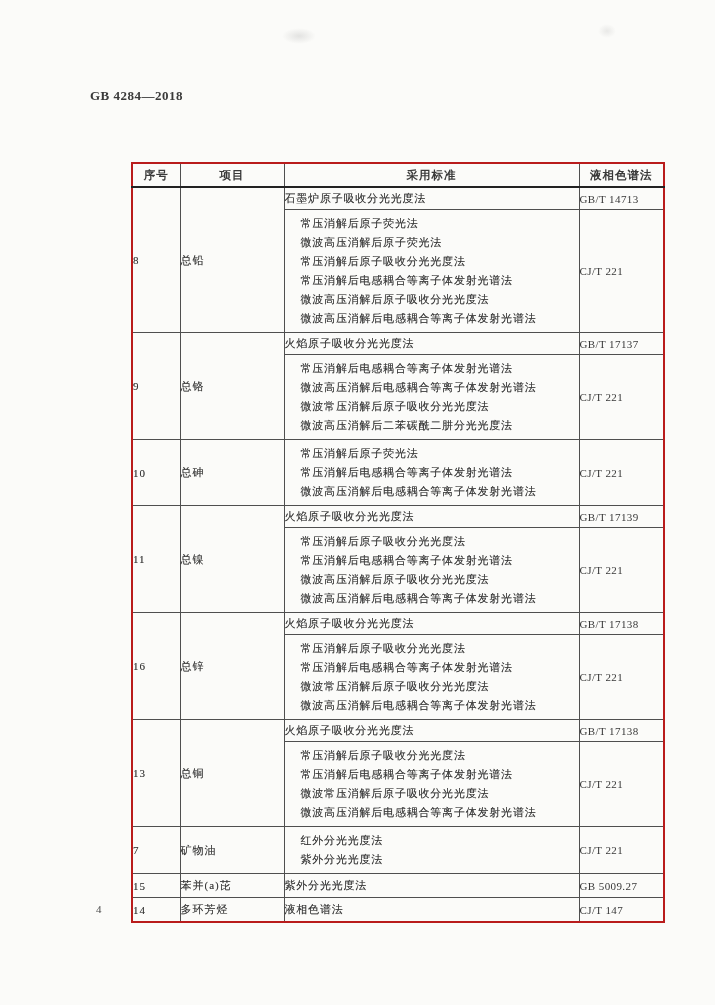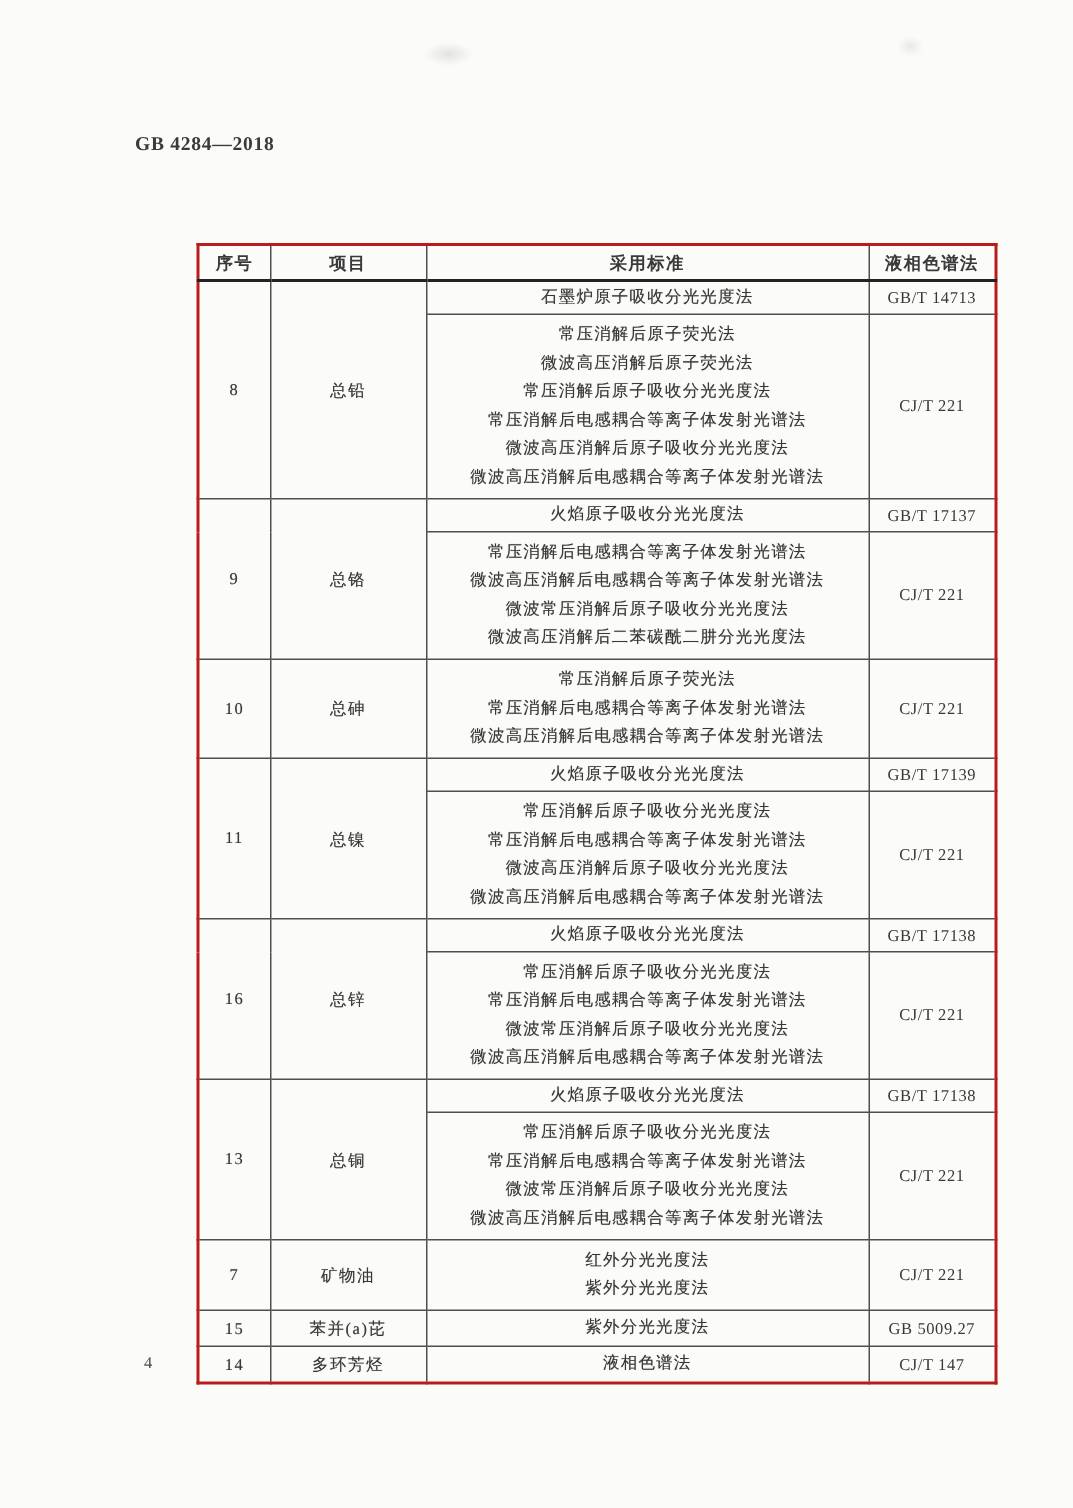--- a/index.html
+++ b/index.html
@@ -28,28 +28,28 @@
     font-size:11px;color:#383838;margin-left:41px;
   }
   .std-table th{
     border:1px solid #4f4f4f;border-bottom:2px solid #222;
     height:22px;font-weight:bold;font-size:11.5px;
     letter-spacing:1px;color:#3a3a3a;
     padding:0;text-align:center;
   }
   .std-table td{
     border:1px solid #4f4f4f;
-    padding:0;text-align:center;vertical-align:middle;
+    padding:0;text-align:left;vertical-align:middle;
     color:#383838;
   }
   .method-line{
     line-height:19px;letter-spacing:0.8px;white-space:nowrap;
     text-shadow:0 0 0.5px rgba(70,70,70,0.55);
   }
-  td.methods.multi{padding:4px 0;}
+  td.methods.multi{padding:4px 16px;}
   td.methods.single{height:21px;}
   td.std{letter-spacing:0.4px;}
   tr.tail td{height:23px;}
   .num-cell,.item-cell{letter-spacing:1px;text-shadow:0 0 0.5px rgba(70,70,70,0.5);}
   .page-number{
     position:absolute;left:96px;top:903px;
     font-size:11px;color:#4a4a4a;
   }
   .smudge{position:absolute;pointer-events:none;}
   .smudge.a{left:282px;top:28px;width:34px;height:16px;

